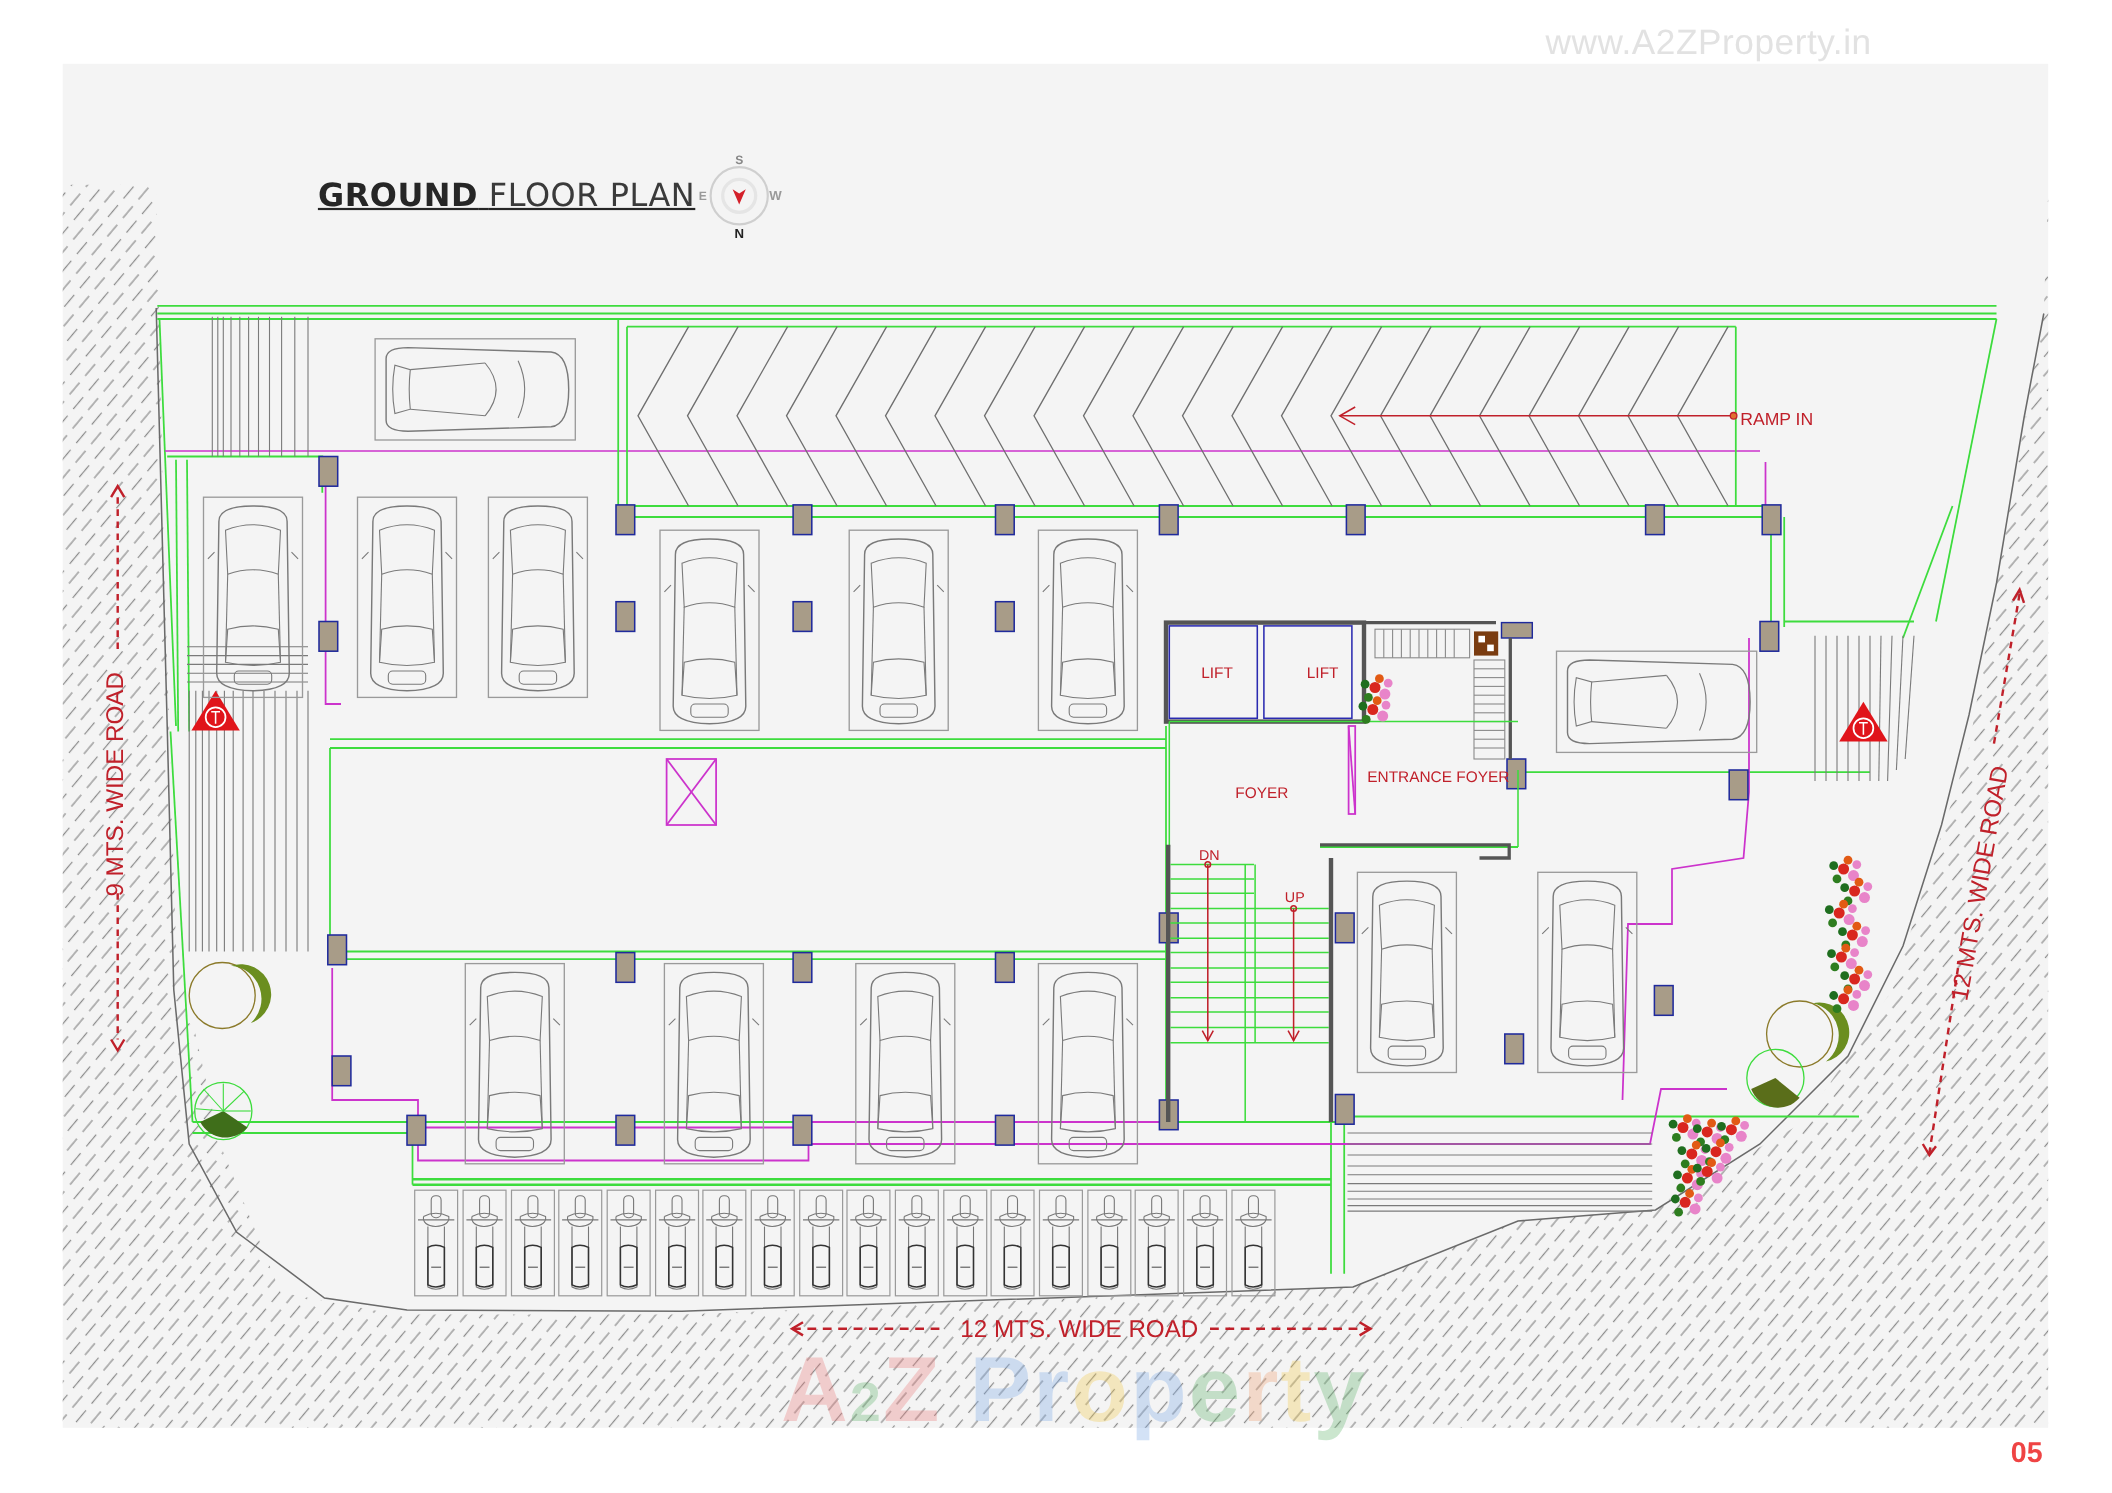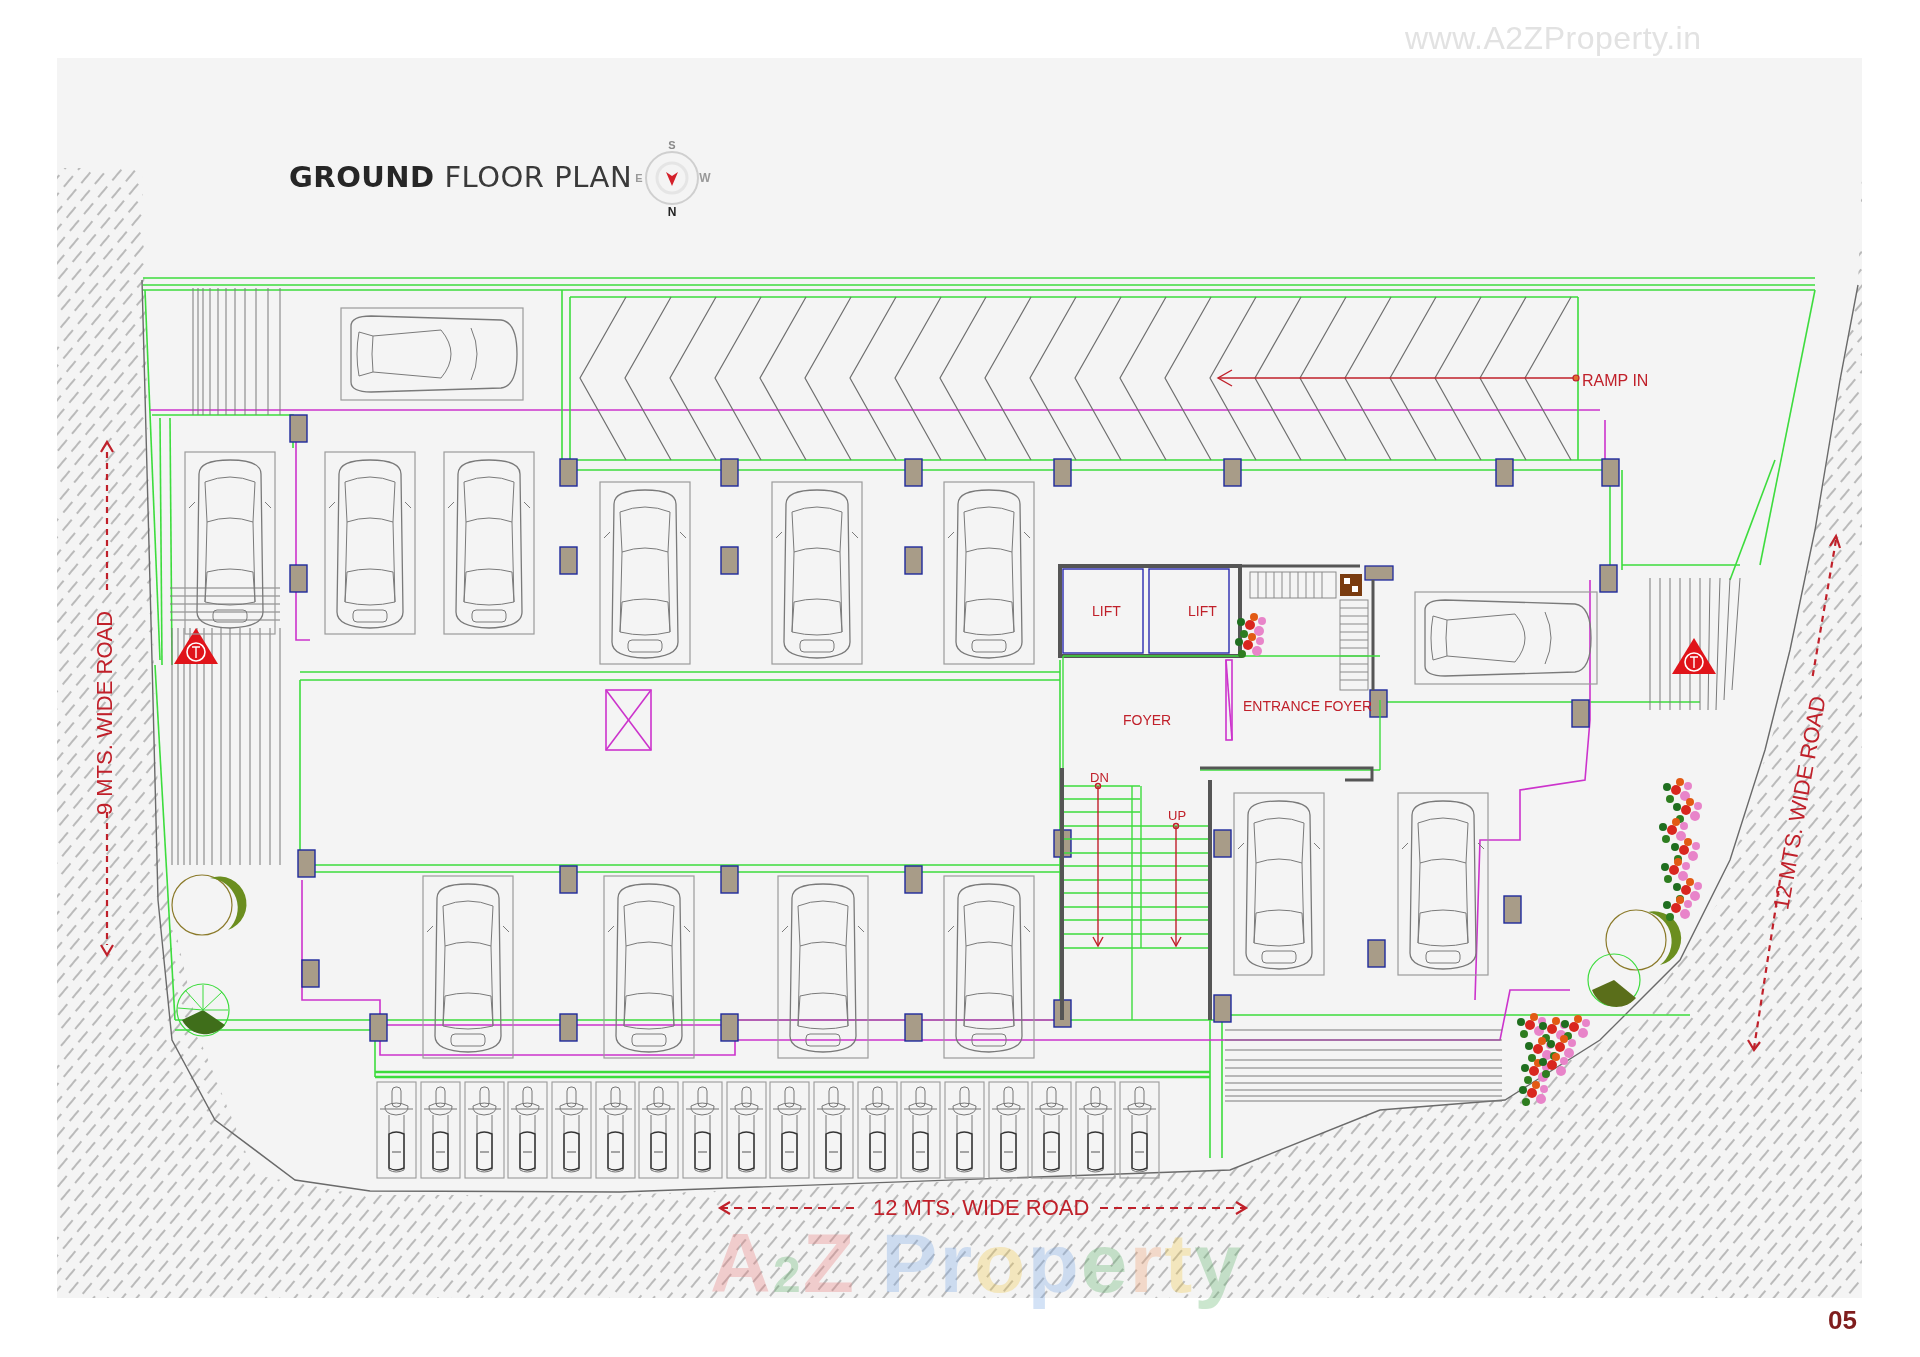--- a/index.html
+++ b/index.html
@@ -1,23 +1,23 @@
 <!DOCTYPE html>
 <html><head>
 <meta charset="utf-8">
 <style>
   html, body { margin: 0; padding: 0; background: #ffffff; }
   body { width: 1920px; height: 1357px; position: relative; overflow: hidden; font-family: "Liberation Sans", sans-serif; }
   .panel { position: absolute; left: 57px; top: 58px; width: 1805px; height: 1240px; background: #f4f4f4; }
   .watermark-url { position: absolute; left: 1405px; top: 20px; font-size: 32px; color: #e2e2e2; font-family: "Liberation Sans", sans-serif; letter-spacing: 0.5px; }
-  .title { position: absolute; left: 289px; top: 160px; font-size: 29px; color: #262626; font-family: "DejaVu Sans", sans-serif; letter-spacing: 0.5px; white-space: nowrap; }
+  .title { position: absolute; left: 289px; top: 160px; font-size: 29px; color: #262626; font-family: "DejaVu Sans", sans-serif; letter-spacing: 0.5px; white-space: nowrap; text-decoration: underline; }
   .title .bold { font-weight: bold; }
   .title .light { font-weight: normal; color: #3a3a3a; }
   svg.plan { position: absolute; left: 0; top: 0; }
-  .page-num { position: absolute; left: 1828px; top: 1305px; font-size: 26px; font-weight: bold; color: #7f1d1d; font-family: "Liberation Sans", sans-serif; }
+  .page-num { position: absolute; left: 1828px; top: 1305px; font-size: 26px; font-weight: bold; color: #ef4444; font-family: "Liberation Sans", sans-serif; }
   .lbl { font-family: "Liberation Sans", sans-serif; fill: #c0202a; }
   .road-lbl { position: absolute; color: #c0202a; font-size: 22px; white-space: nowrap; font-family: "Liberation Sans", sans-serif; }
   .brand { position: absolute; left: 710px; top: 1215px; font-size: 84px; font-weight: bold; white-space: nowrap; opacity: 0.32; letter-spacing: 2px; font-family: "Liberation Sans", sans-serif; }
 </style>
 </head>
 <body>
 
 <div class="panel"></div>
 
 <div class="watermark-url">www.A2ZProperty.in</div>

